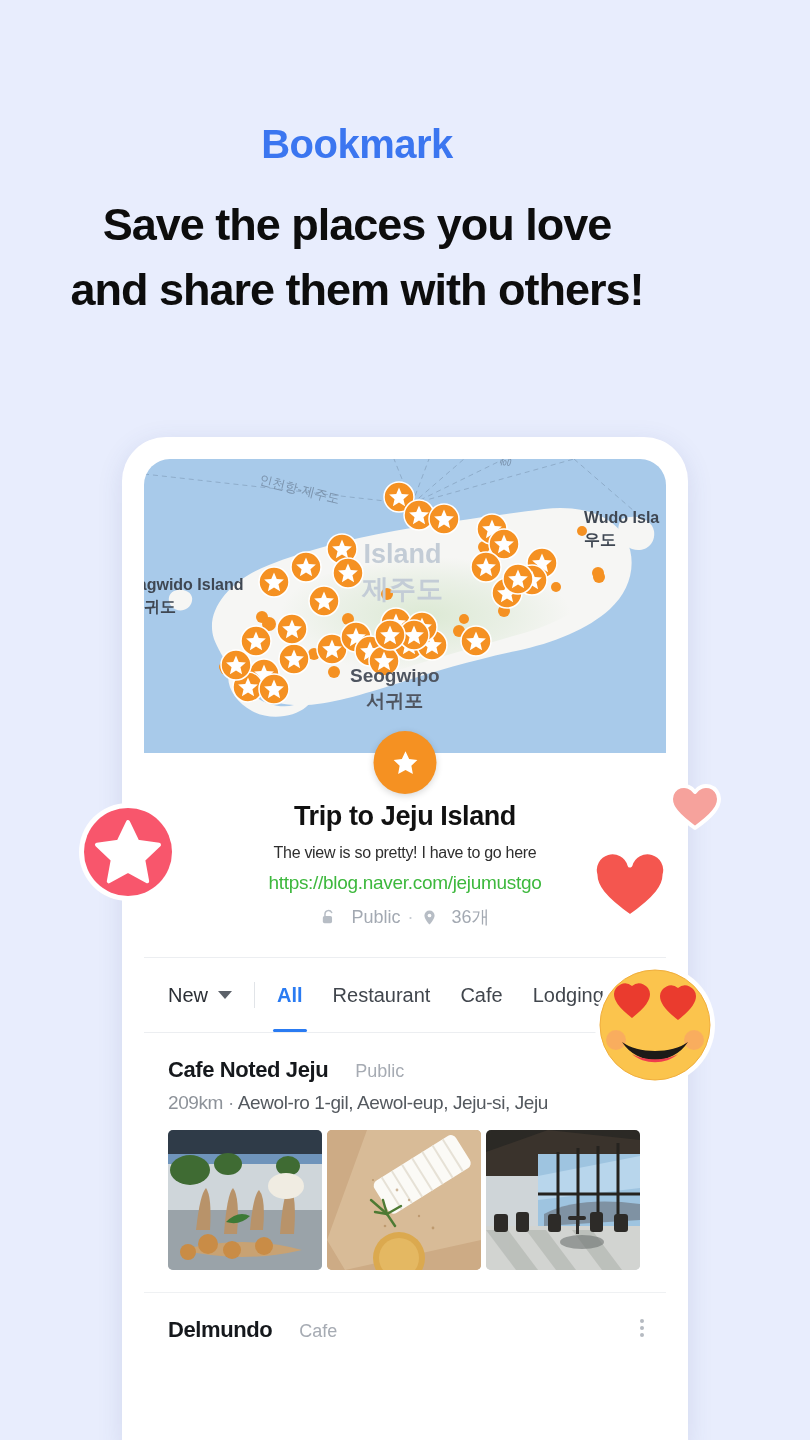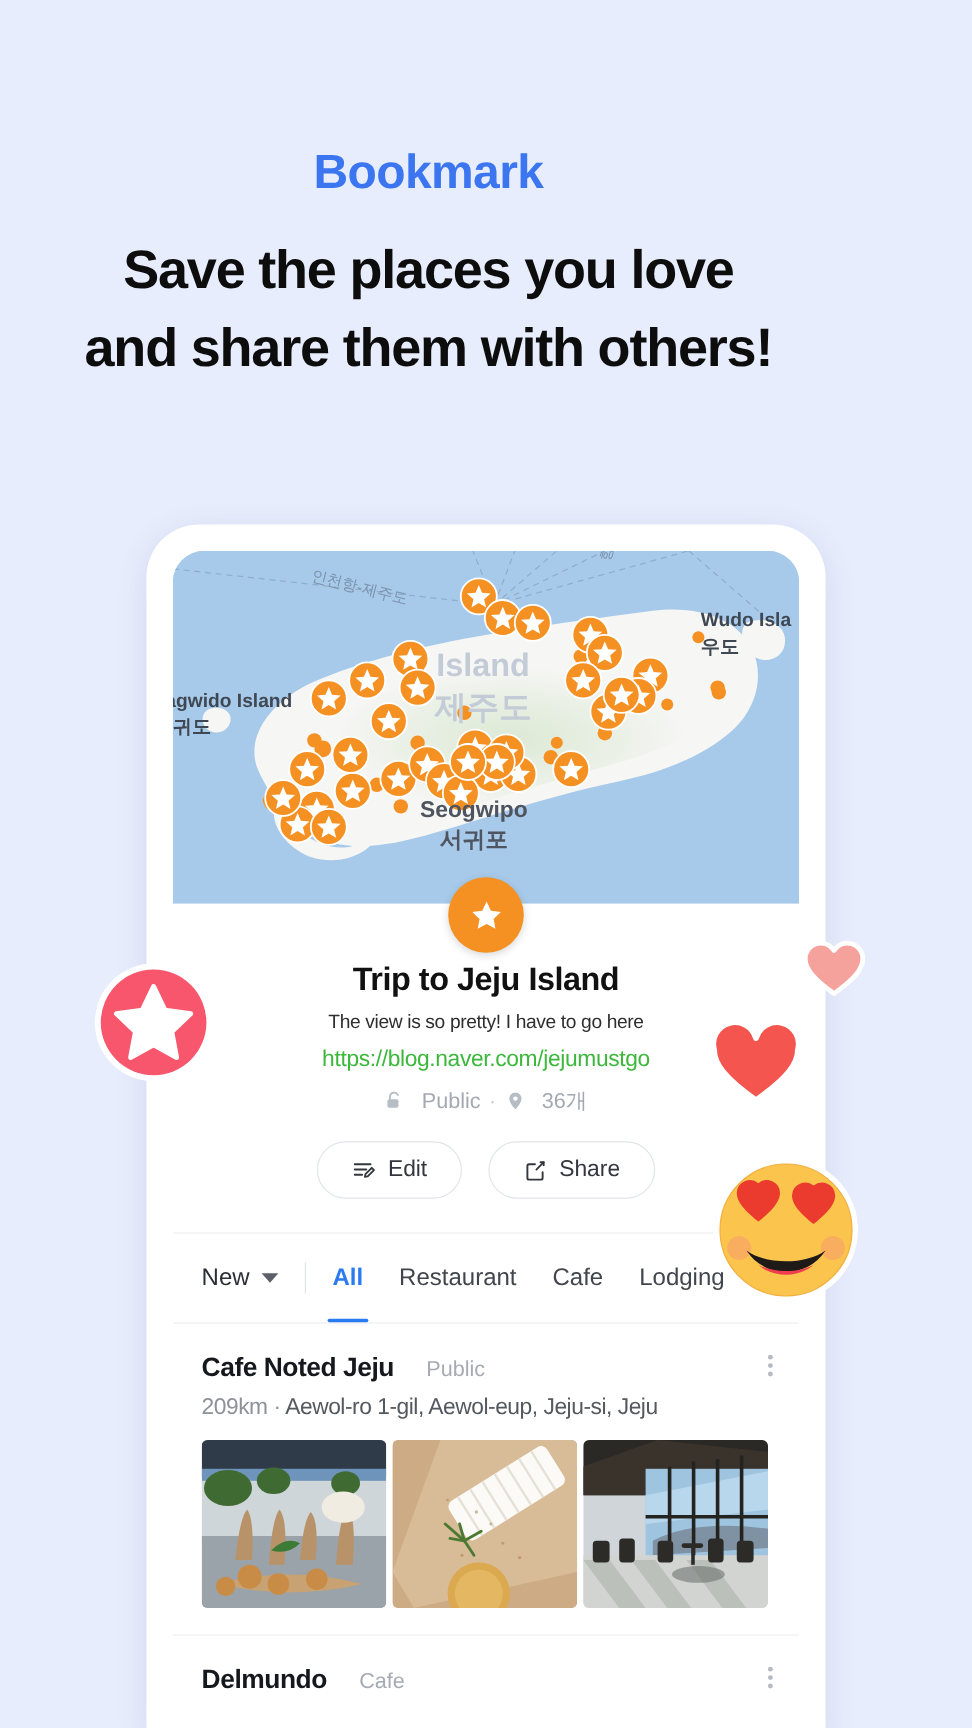--- a/index.html
+++ b/index.html
@@ -369,41 +369,20 @@
         <span class="meta-sep">·</span>
         <span class="meta-chunk">
           <svg width="17" height="17" viewBox="0 0 24 24">
             <path d="M12 2a7.2 7.2 0 0 0-7.2 7.2c0 5.4 7.2 12.8 7.2 12.8s7.2-7.4 7.2-12.8A7.2 7.2 0 0 0 12 2z" fill="#b7bdc5"></path>
             <circle cx="12" cy="9.2" r="2.6" fill="#fff"></circle>
           </svg>
           <span>36개</span>
         </span>
       </div>
 
-      <div class="actions">
-        <div class="act-btn">
-          <svg width="21" height="21" viewBox="0 0 24 24">
-            <g stroke="#33373d" stroke-width="1.8" stroke-linecap="round">
-              <path d="M3 6h15"></path>
-                <path d="M3 11h11"></path>
-                <path d="M3 16h7"></path>
-            </g>
-            <path d="M19.2 9.4l2.1 2.1-6 6-2.6.5.5-2.6z" fill="none" stroke="#33373d" stroke-width="1.8" stroke-linejoin="round"></path>
-          </svg>
-          <span>Edit</span>
-        </div>
-        <div class="act-btn">
-          <svg width="21" height="21" viewBox="0 0 24 24">
-            <path d="M16.5 4H19.5V7" fill="none" stroke="#33373d" stroke-width="1.8" stroke-linecap="round" stroke-linejoin="round"></path>
-            <path d="M19.5 4L12.6 11" fill="none" stroke="#33373d" stroke-width="1.8" stroke-linecap="round"></path>
-            <path d="M18.5 13.5V19a1.6 1.6 0 0 1-1.6 1.6H5.6A1.6 1.6 0 0 1 4 19V7.6A1.6 1.6 0 0 1 5.6 6h5.6" fill="none" stroke="#33373d" stroke-width="1.8" stroke-linecap="round" stroke-linejoin="round"></path>
-          </svg>
-          <span>Share</span>
-        </div>
-      </div>
     </div>
 
     <div class="tabbar">
       <div class="sortsel">
         <span>New</span>
         <span class="caret"></span>
       </div>
       <div class="tabdiv"></div>
       <div class="tabs">
         <div class="tab active">All</div>

